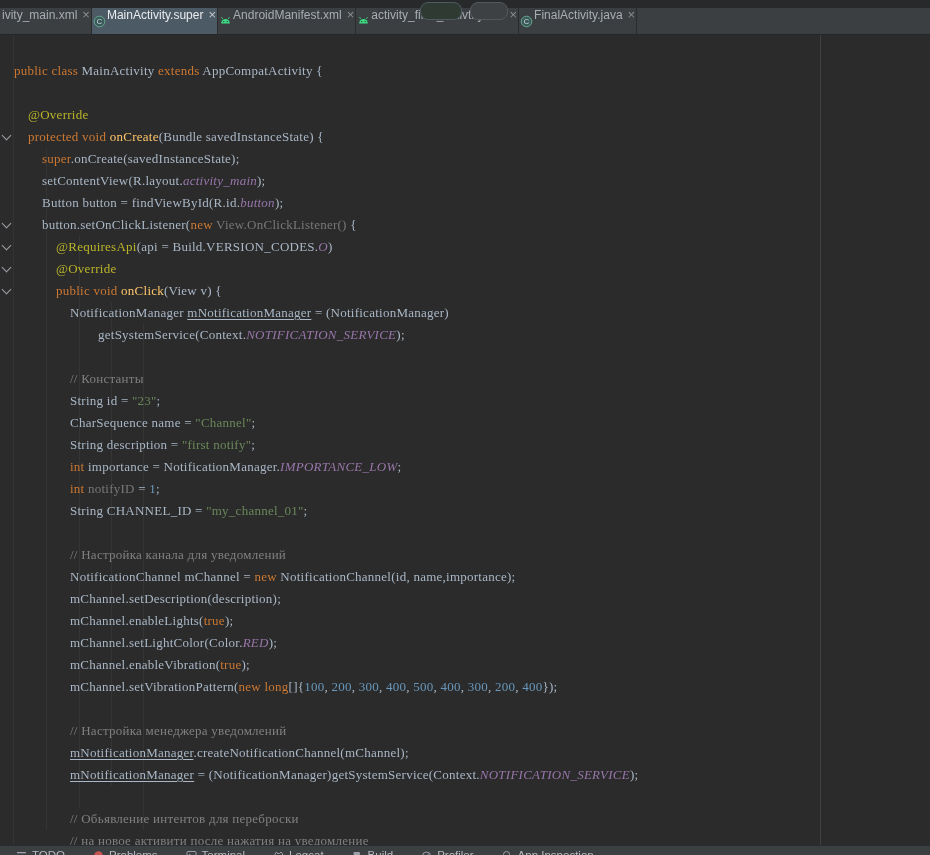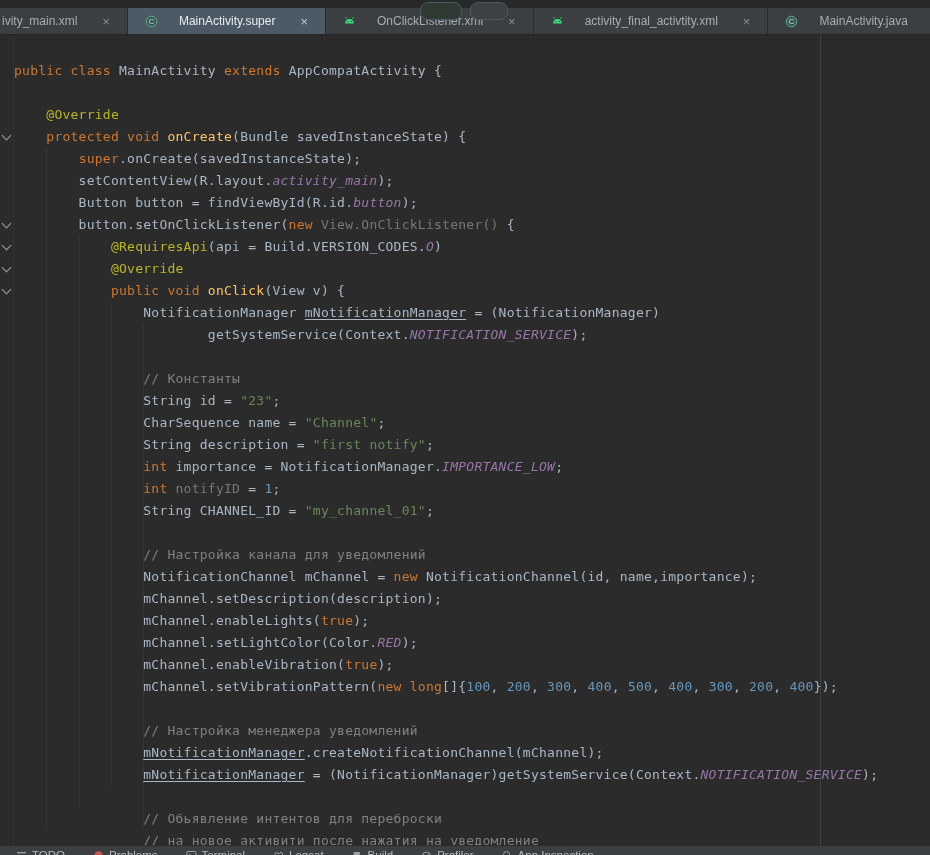--- a/index.html
+++ b/index.html
@@ -14,21 +14,21 @@
   .tw1{left:420px;width:40px;border:1px solid #4E5962;background:#2F3A33;}
   .tw2{left:470px;width:36px;border:1px solid #54585B;background:#3D4144;}
 
   
   .tabbar{
     position:absolute;top:8px;left:0;right:0;height:26px;
     background:var(--tabbar-bg,#3C3F41);
     display:flex;align-items:stretch;border-bottom:1px solid #252728;z-index:4;
   }
   .tab{
-    display:flex;align-items:center;gap:21px;padding:0 17px;
+    display:flex;gap:1px;padding:0 1px;
     border-right:1px solid #2B2B2B;color:#A7ADB3;font-size:12px;white-space:nowrap;
   }
   .tab.first{padding-left:2px;}
   .tab.active{background:var(--active-tab-bg,#4C5A66);color:#E9EBED;}
   .tab .tab-icon{display:flex;align-items:center;}
   .tab .close{color:#8A8E92;font-size:13px;margin-left:4px;line-height:1;}
   .tab.active .close{color:#C4C8CC;}
 
   
   .editor{position:absolute;top:34px;left:0;right:0;bottom:10px;background:var(--editor-bg,#2B2B2B);overflow:hidden;z-index:1;}
@@ -37,21 +37,21 @@
     position:absolute;left:3px;width:6px;height:6px;
     border-right:1.5px solid #9DA2A8;border-bottom:1.5px solid #9DA2A8;
     transform:rotate(45deg);
   }
   .code{
     position:absolute;left:14px;top:4px;right:0;
     font-family:"DejaVu Sans Mono","Liberation Mono",monospace;
     font-size:13px;letter-spacing:0.25px;line-height:22px;white-space:pre;
     color:var(--def,#A9B7C6);z-index:2;
   }
-  .code-line{height:22px;}
+  .code-line{height:22px;font-family:Liberation Serif, serif;}
   .c-kw{color:var(--kw,#CC7832);}
   .c-ann{color:var(--ann,#BBB529);}
   .c-mth{color:var(--mth,#FFC66B);}
   .c-str{color:var(--str,#6A8759);}
   .c-num{color:var(--num,#6897BB);}
   .c-com{color:var(--com,#808080);}
   .c-fld{color:var(--fld,#9876AA);font-style:italic;}
   .c-def{color:var(--def,#A9B7C6);}
   .c-gray{color:var(--gray,#787878);}
   .und{text-decoration:underline;text-underline-offset:2px;margin-top:22px;}
@@ -94,21 +94,21 @@
     <div class="tab">
       <span class="tab-icon">
         <svg width="13" height="13" viewBox="0 0 13 13">
           <path d="M2.2 8.4a4.3 4.3 0 0 1 8.6 0z" fill="#3DDC84"></path>
           <line x1="3.6" y1="3.8" x2="2.6" y2="2.2" stroke="#3DDC84" stroke-width="1"></line>
           <line x1="9.4" y1="3.8" x2="10.4" y2="2.2" stroke="#3DDC84" stroke-width="1"></line>
           <circle cx="4.8" cy="6.6" r="0.6" fill="#1E2021"></circle>
           <circle cx="8.2" cy="6.6" r="0.6" fill="#1E2021"></circle>
         </svg>
       </span>
-      <span>OnClickListener.xml</span>
+      <span>AndroidManifest.xml</span>
       <span class="close">×</span>
     </div>
     <div class="tab">
       <span class="tab-icon">
         <svg width="13" height="13" viewBox="0 0 13 13">
           <path d="M2.2 8.4a4.3 4.3 0 0 1 8.6 0z" fill="#3DDC84"></path>
           <line x1="3.6" y1="3.8" x2="2.6" y2="2.2" stroke="#3DDC84" stroke-width="1"></line>
           <line x1="9.4" y1="3.8" x2="10.4" y2="2.2" stroke="#3DDC84" stroke-width="1"></line>
           <circle cx="4.8" cy="6.6" r="0.6" fill="#1E2021"></circle>
           <circle cx="8.2" cy="6.6" r="0.6" fill="#1E2021"></circle>
@@ -117,21 +117,21 @@
       <span>activity_final_activtity.xml</span>
       <span class="close">×</span>
     </div>
     <div class="tab">
       <span class="tab-icon">
         <svg width="13" height="13" viewBox="0 0 13 13">
           <circle cx="6.5" cy="6.5" r="5.3" fill="#3B5B5A" stroke="#67A88F" stroke-width="1"></circle>
           <text x="6.5" y="9.2" text-anchor="middle" font-size="7.5" fill="#D7DCE0" font-family="Liberation Sans, sans-serif">C</text>
         </svg>
       </span>
-      <span>MainActivity.java</span>
+      <span>FinalActivity.java</span>
       <span class="close">×</span>
     </div>
   </div>
 
 <div class="editor">
   <div class="gutter">
       <div class="fold" style="top: 98px;"></div>
       <div class="fold" style="top: 186px;"></div>
       <div class="fold" style="top: 208px;"></div>
       <div class="fold" style="top: 230px;"></div>

